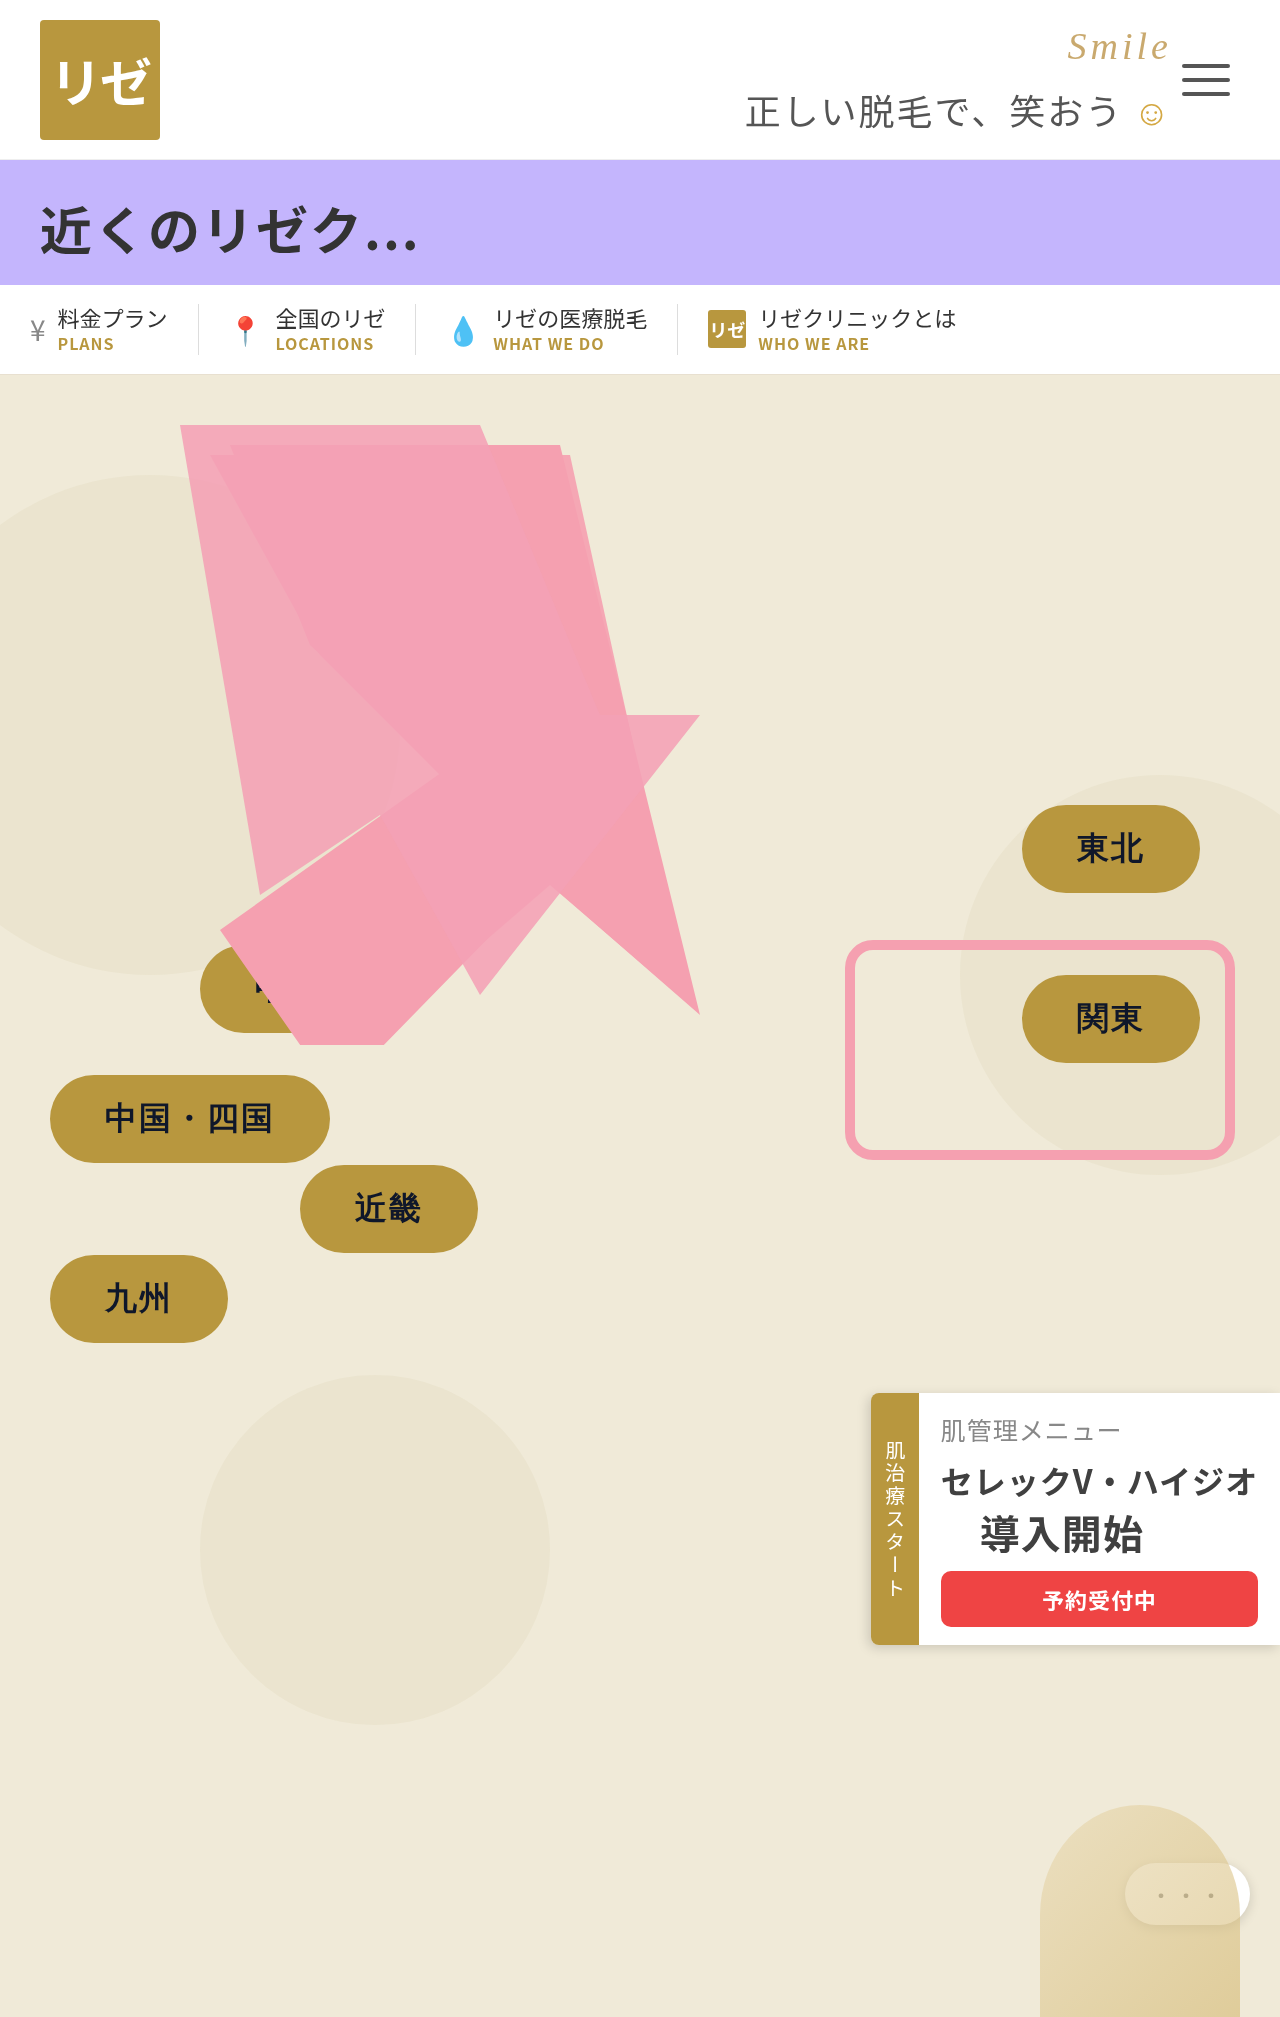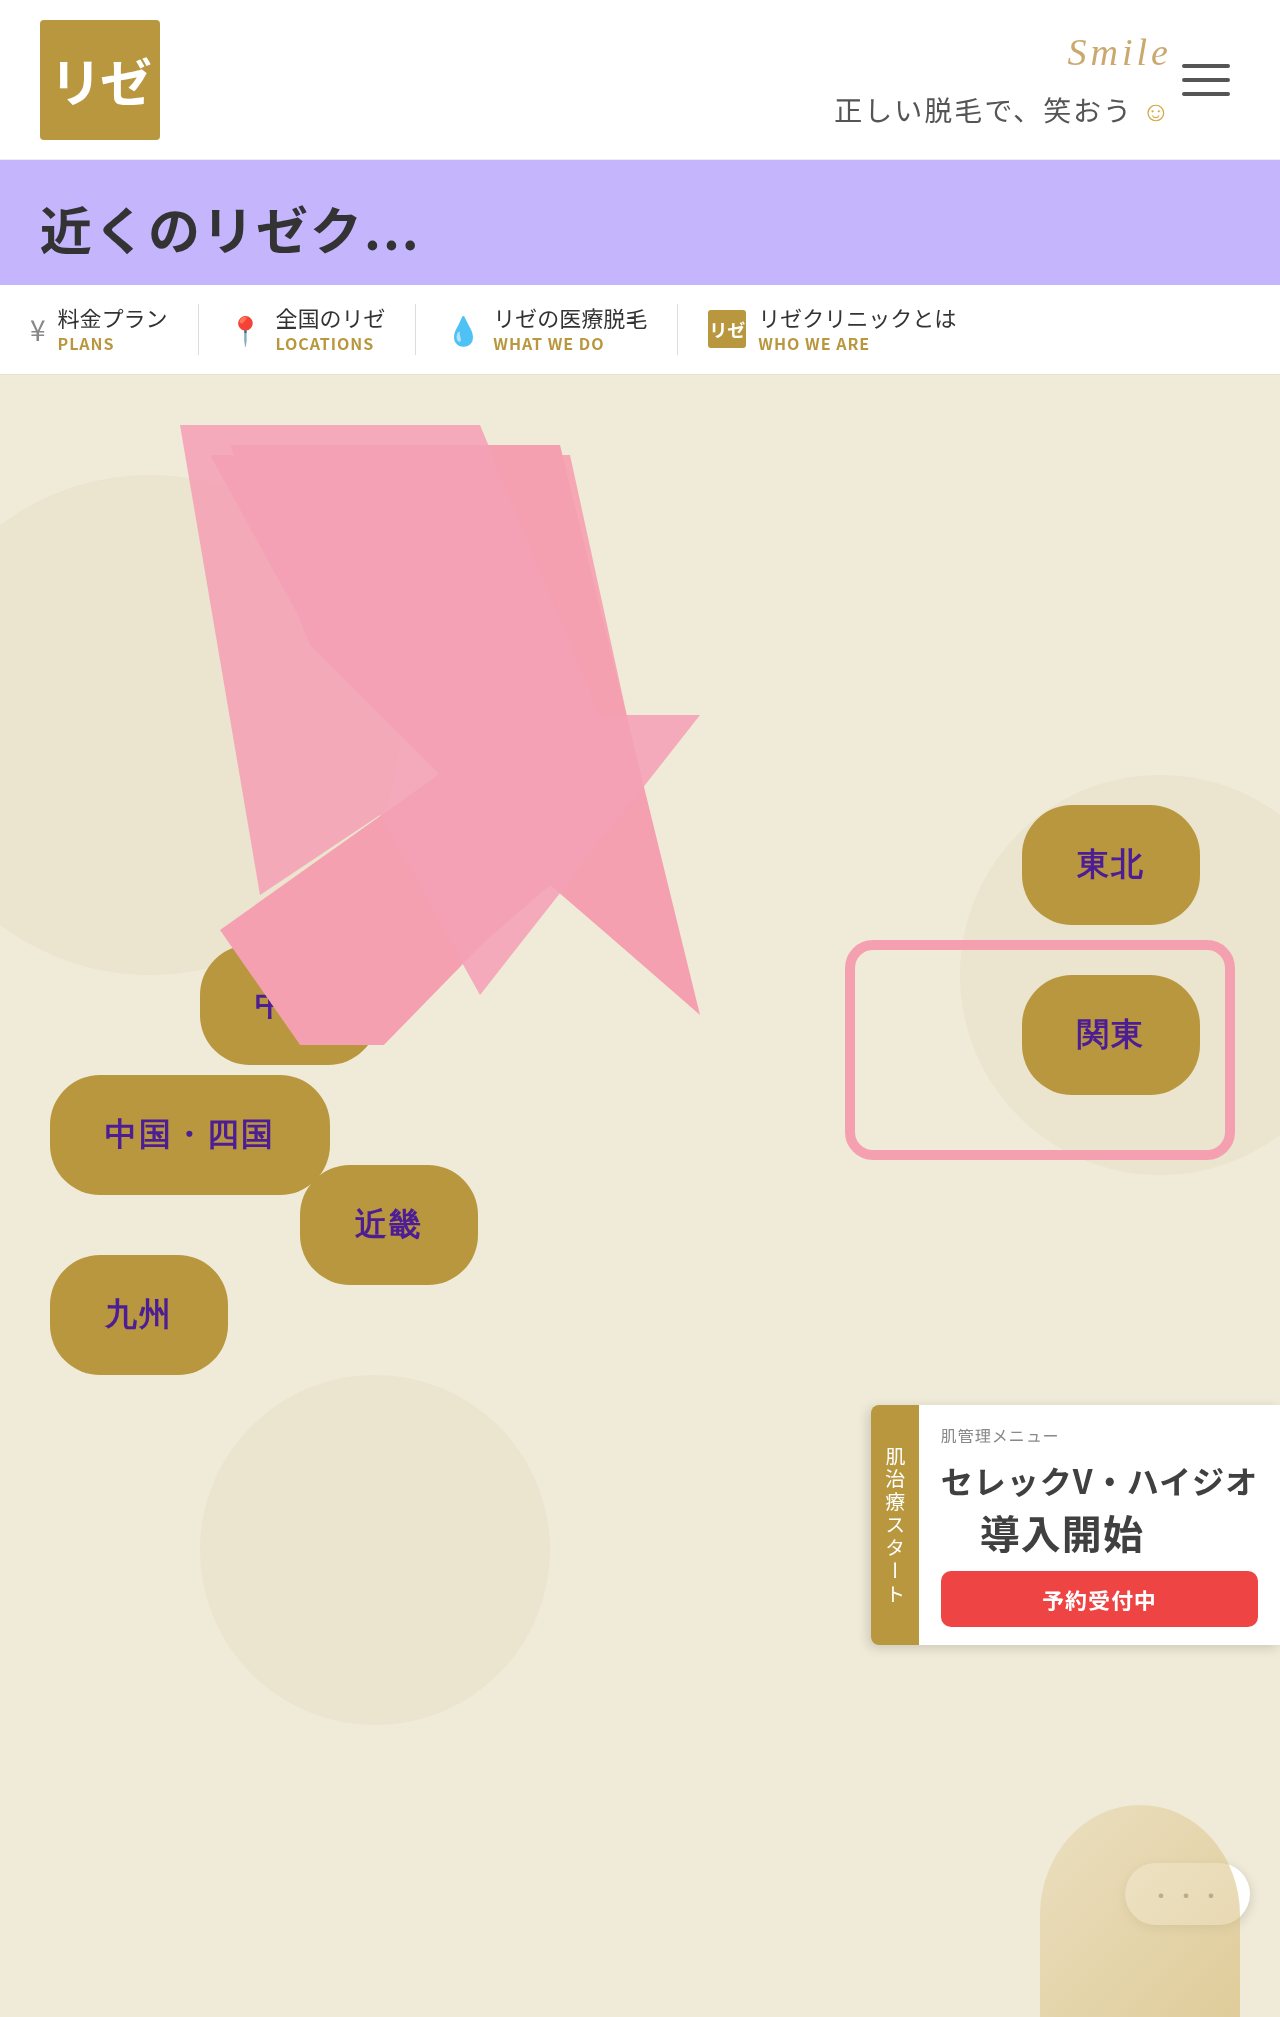--- a/index.html
+++ b/index.html
@@ -47,21 +47,21 @@
       justify-content: center;
     }
     .smile-text {
       font-family: Georgia, serif;
       font-style: italic;
       color: #c9a96e;
       font-size: 38px;
       letter-spacing: 4px;
     }
     .header-tagline {
-      font-size: 28px;
+      font-size: 36px;
       color: #555;
       letter-spacing: 2px;
       margin-top: 15px;
     }
     .header-tagline .emoji {
       color: #d4a843;
     }
     .hamburger-btn {
       display: flex;
       flex-direction: column;
@@ -167,26 +167,26 @@
       left: 130px;
       width: 620px;
       height: 620px;
       z-index: 2;
     }
 
     
     .region-btn {
       position: absolute;
       background: #b8973e;
-      color: #4c1d95;
+      color: #0f172a;
       font-size: 32px;
       font-weight: bold;
       border: none;
       border-radius: 50px;
-      padding: 38px 55px;
+      padding: 22px 55px;
       cursor: pointer;
       letter-spacing: 2px;
       white-space: nowrap;
     }
 
     .region-btn.tohoku {
       top: 430px;
       right: 80px;
     }
     .region-btn.kanto {
@@ -250,21 +250,21 @@
     }
     .side-notif-content {
       background: #fff;
       padding: 18px 22px;
       display: flex;
       flex-direction: column;
       gap: 10px;
       min-width: 280px;
     }
     .side-notif-subtitle {
-      font-size: 16px;
+      font-size: 25px;
       color: #888;
       letter-spacing: 1px;
     }
     .side-notif-title {
       font-size: 32px;
       font-weight: bold;
       color: #404040;
       letter-spacing: 1px;
     }
     .side-notif-btn {

